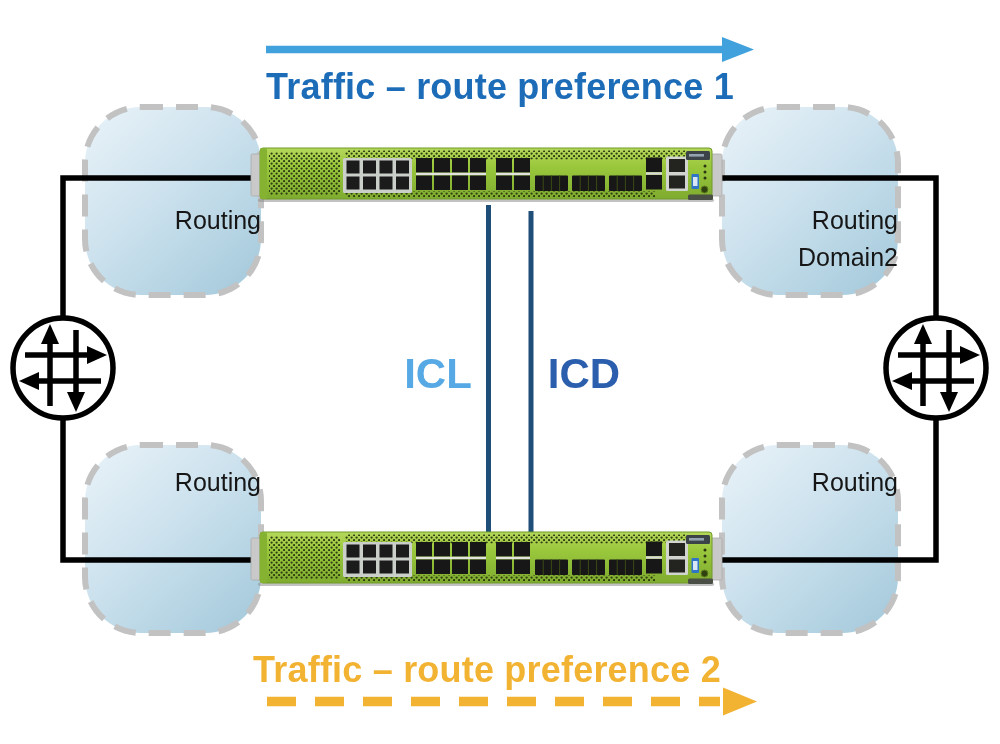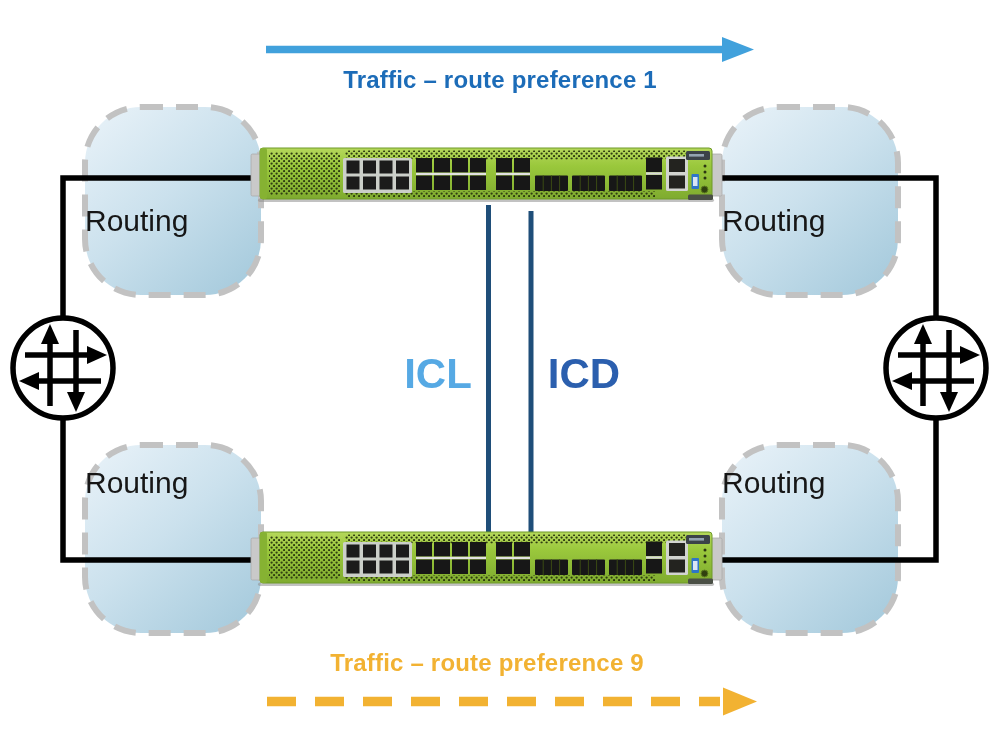--- a/index.html
+++ b/index.html
@@ -3,32 +3,32 @@
 <meta charset="utf-8">
 <style>
   html,body{margin:0;padding:0;background:#ffffff;}
   #canvas{
     position:relative;width:1000px;height:744px;background:#fff;overflow:hidden;
     font-family:"Liberation Sans", sans-serif;
   }
   #scene{position:absolute;left:0;top:0;}
   .txt{position:absolute;white-space:nowrap;}
   .title{
-    font-size:24px;font-weight:700;letter-spacing:0.2px;
+    font-size:36px;font-weight:700;letter-spacing:0.2px;
     transform:translateX(-50%);
   }
   .title-top{color:var(--title_top,#1C6CB8);}
   .title-bottom{color:var(--arrow_bottom,#F2B232);}
   .interlabel{
     font-size:42px;font-weight:600;transform:translateX(-50%);
   }
   .icl{color:var(--icl,#56A9E4);}
   .icd{color:var(--icd,#2B5FAE);}
   .domain-label{
-    width:176px;text-align:left;color:#161616;font-size:30px;line-height:37px;font-weight:500;
+    width:176px;text-align:right;color:#161616;font-size:25px;line-height:37px;font-weight:500;
   }
   
   .dom-shape{stroke:var(--domain_border,#C2C2C2);stroke-width:6;stroke-dasharray:22 13;fill:url(#gDom);}
   .stopA{stop-color:var(--domain_fill_a,#EAF3F9);}
   .stopB{stop-color:var(--domain_fill_b,#CBE1ED);}
   .stopC{stop-color:var(--domain_fill_c,#A7CBDD);}
   .blackline{stroke:var(--line_black,#000);stroke-width:5.5;fill:none;}
   .iline{stroke:var(--interconnect,#1F4E79);stroke-width:5;fill:none;}
   .arrow-top-shaft{stroke:var(--arrow_top,#41A1DC);stroke-width:7.5;}
   .arrow-top-head{fill:var(--arrow_top,#41A1DC);}
@@ -177,32 +177,33 @@
 
     <use href="#switch-art" transform="translate(250,147)"></use>
     <use href="#switch-art" transform="translate(250,531)"></use>
 
     <use href="#router-art" transform="translate(63,368)"></use>
     <use href="#router-art" transform="translate(936,368)"></use>
   </svg>
 
   <div class="txt title title-top" style="left:500px;top:66px;">Traffic – route preference 1</div>
 
-  <div class="txt title title-bottom" style="left:487px;top:649px;">Traffic – route preference 9</div>
+  <div class="txt title title-bottom" style="left:487px;top:649px;">Traffic – route preference 2</div>
 
   <div class="txt interlabel icd" style="left:584px;top:350px;">ICD</div>
 
   <div class="txt interlabel icl" style="left:438px;top:350px;">ICL</div>
 
   <div class="txt domain-label" style="left:85px;top:202px;">
     <div>Routing</div>
   </div>
 
   <div class="txt domain-label" style="left:722px;top:202px;">
     <div>Routing</div>
+    <div>Domain2</div>
   </div>
 
   <div class="txt domain-label" style="left:85px;top:464px;">
     <div>Routing</div>
   </div>
 
   <div class="txt domain-label" style="left:722px;top:464px;">
     <div>Routing</div>
   </div>
 

